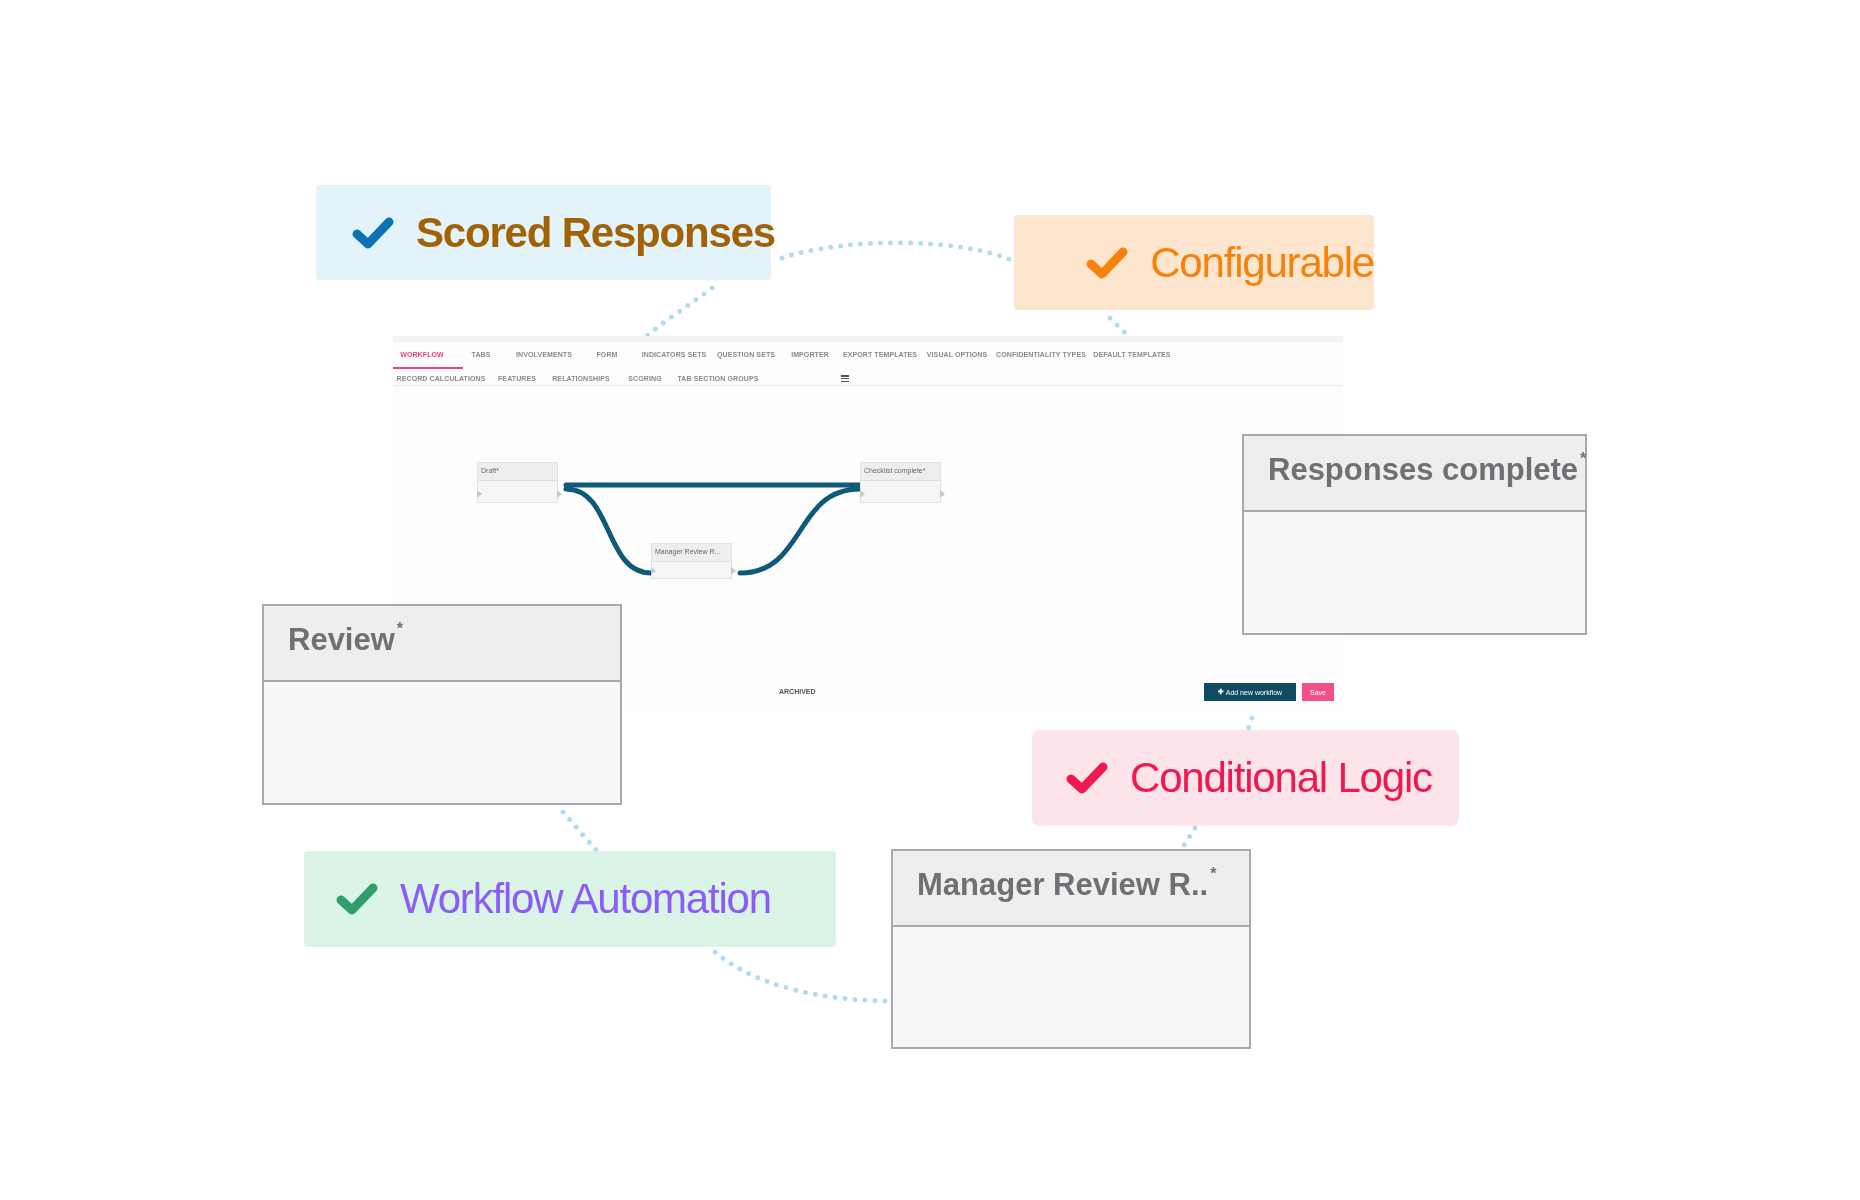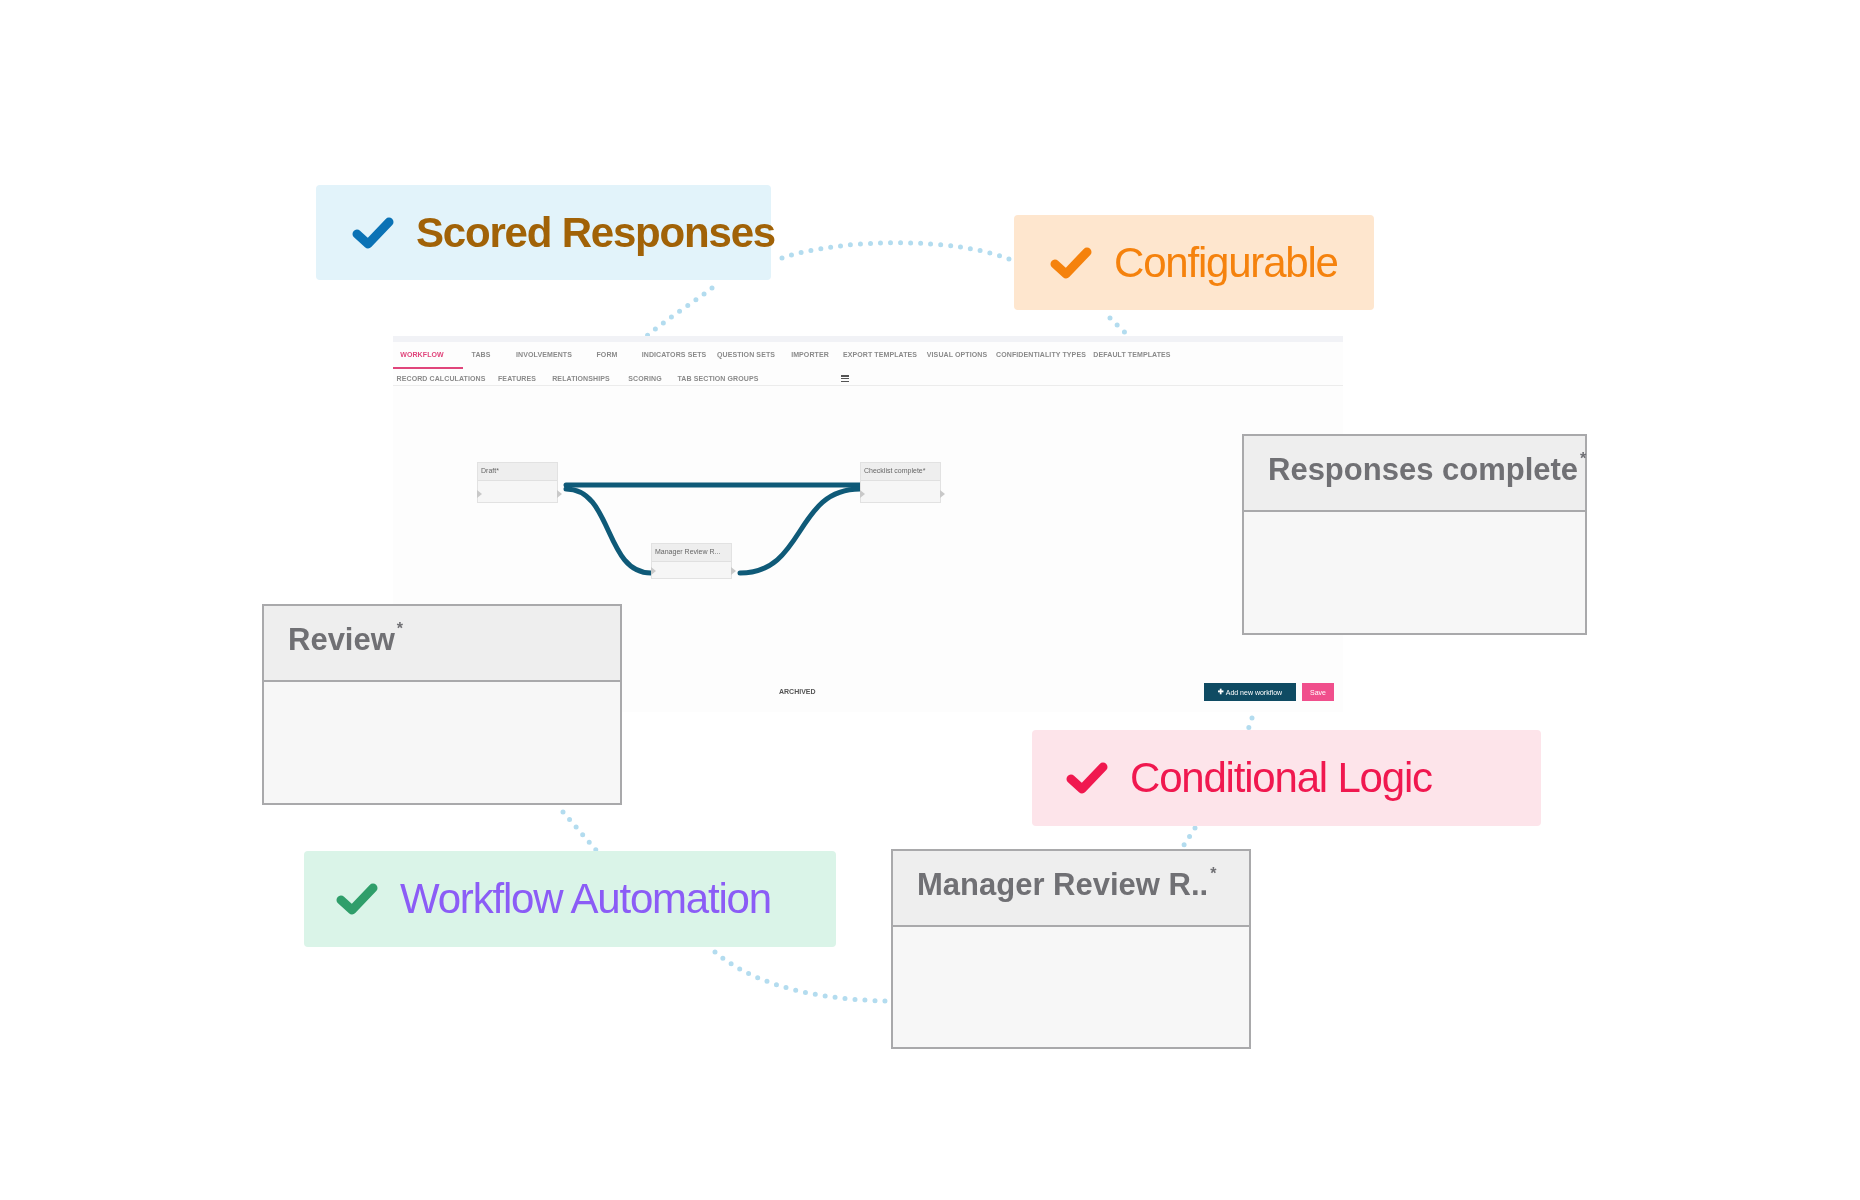--- a/index.html
+++ b/index.html
@@ -147,27 +147,27 @@
   </button>
   <button class="btn-save">Save</button>
 </div>
 
 <div class="callout" id="co-scored" style="left: 316px; top: 185px; width: 455px; height: 95px; padding-left: 36px; background: rgb(226, 243, 250);">
   <svg class="chk" viewBox="0 0 42 34">
       <path d="M5 18 L16 28 L37 6" fill="none" stroke-width="9" stroke-linecap="round" stroke-linejoin="round" stroke="#0b72b5"></path>
     </svg>
   <span class="txt" style="color: #a16207; font-weight: bold;">Scored Responses</span>
 </div>
-<div class="callout" id="co-configurable" style="left: 1014px; top: 215px; width: 360px; height: 95px; padding-left: 36px; background: rgb(254, 230, 206);">
+<div class="callout" id="co-configurable" style="left: 1014px; top: 215px; width: 360px; height: 95px; padding-left: 36px; background: rgb(254, 230, 206); justify-content: flex-end;">
   <svg class="chk" viewBox="0 0 42 34">
       <path d="M5 18 L16 28 L37 6" fill="none" stroke-width="9" stroke-linecap="round" stroke-linejoin="round" stroke="#f5820d"></path>
     </svg>
   <span class="txt" style="color: rgb(245, 130, 13);">Configurable</span>
 </div>
-<div class="callout" id="co-conditional" style="left: 1032px; top: 730px; width: 509px; height: 96px; padding-left: 34px; background: rgb(253, 228, 234);">
+<div class="callout" id="co-conditional" style="left: 1032px; top: 730px; width: 427px; height: 96px; padding-left: 34px; background: rgb(253, 228, 234); border-radius: 7px;">
   <svg class="chk" viewBox="0 0 42 34">
       <path d="M5 18 L16 28 L37 6" fill="none" stroke-width="9" stroke-linecap="round" stroke-linejoin="round" stroke="#f0184f"></path>
     </svg>
   <span class="txt" style="color: rgb(240, 24, 79);">Conditional Logic</span>
 </div>
 <div class="callout" id="co-automation" style="left: 304px; top: 851px; width: 532px; height: 96px; padding-left: 32px; background: rgb(218, 244, 232);">
   <svg class="chk" viewBox="0 0 42 34">
       <path d="M5 18 L16 28 L37 6" fill="none" stroke-width="9" stroke-linecap="round" stroke-linejoin="round" stroke="#2f9e6a"></path>
     </svg>
   <span class="txt" style="color: #8b5cf6;">Workflow Automation</span>

